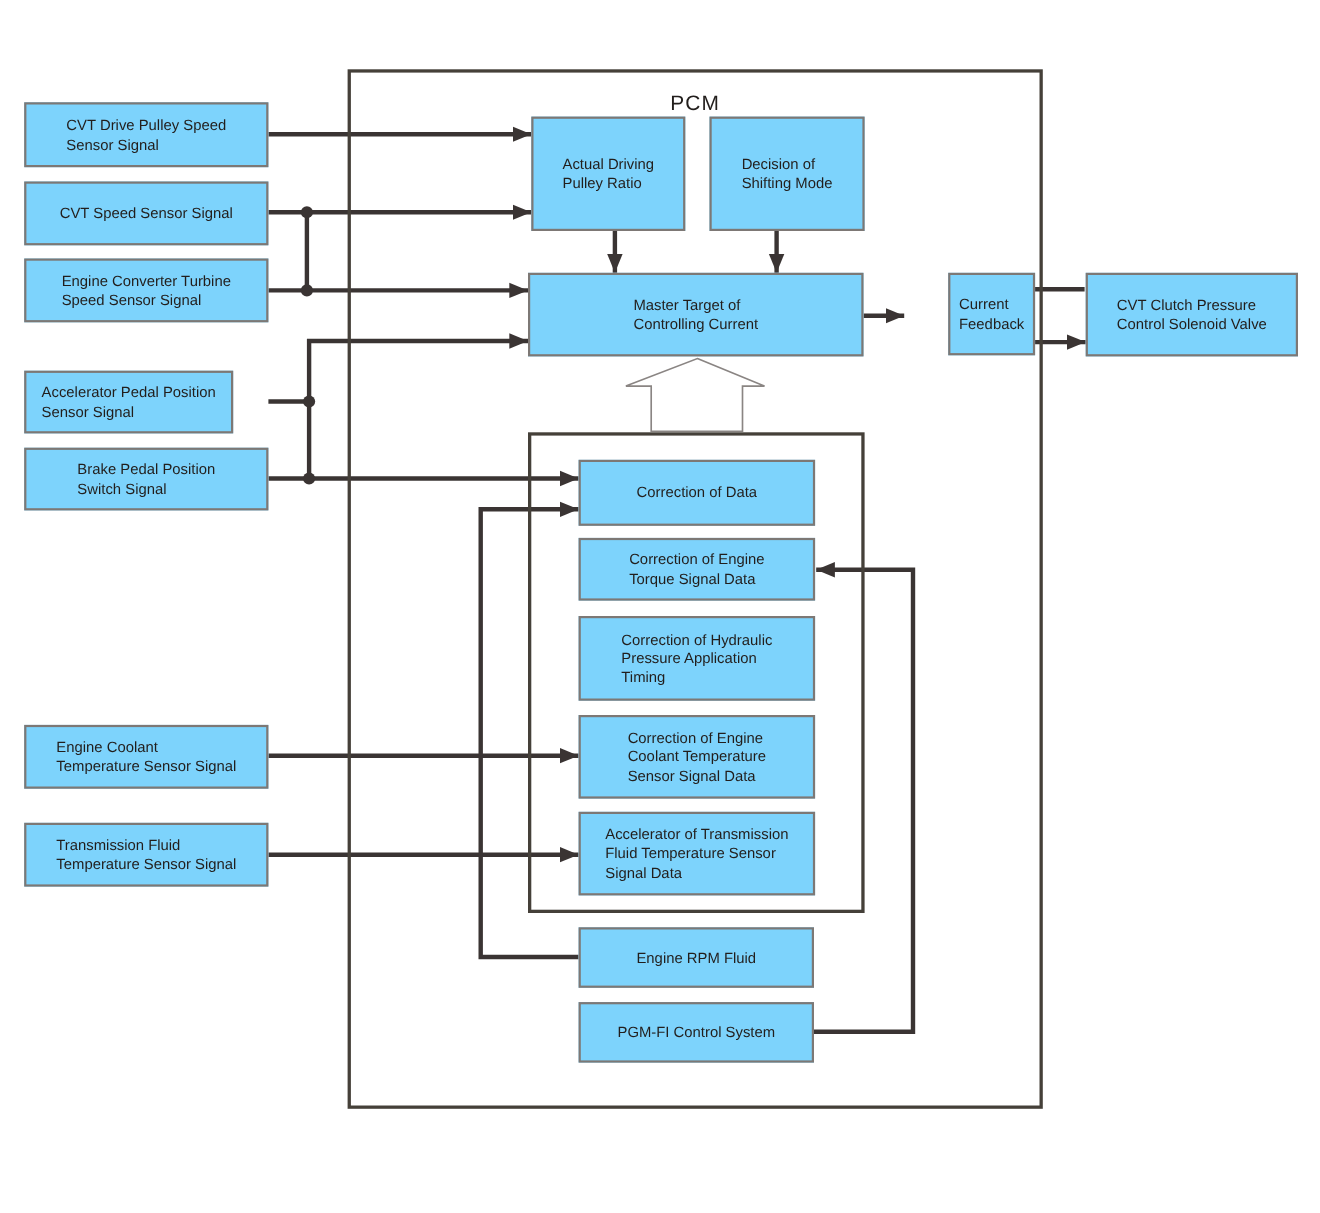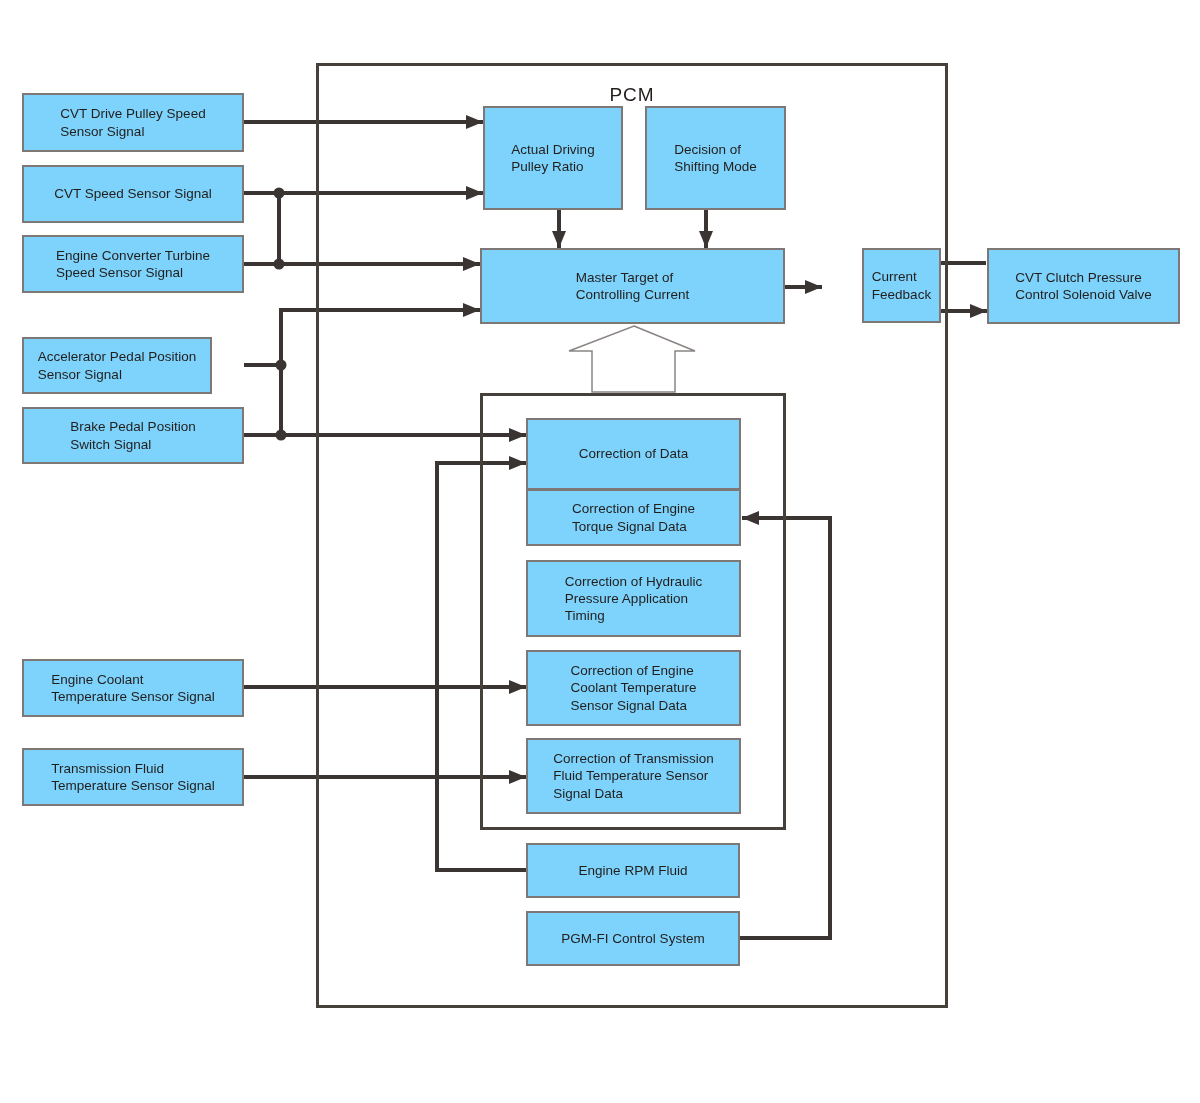--- a/index.html
+++ b/index.html
@@ -112,39 +112,39 @@
     </div>
   <div class="b" style="left:480px;top:248px;width:305px;height:76px;">
     <span>Master Target of
 Controlling Current</span>
     </div>
   <div class="b" style="left:822px;top:248px;width:79px;height:75px;margin-left:40px;">
     <span>Current
 Feedback</span>
     </div>
 
-  <div class="b" style="left:526px;top:418px;width:215px;height:72px;">
+  <div class="b" style="left:526px;top:418px;width:215px;height:60px;">
     <span>Correction of Data</span>
     </div>
   <div class="b" style="left:526px;top:489px;width:215px;height:57px;">
     <span>Correction of Engine
 Torque Signal Data</span>
     </div>
   <div class="b" style="left:526px;top:560px;width:215px;height:77px;">
     <span>Correction of Hydraulic
 Pressure Application
 Timing</span>
     </div>
   <div class="b" style="left:526px;top:650px;width:215px;height:76px;">
     <span>Correction of Engine
 Coolant Temperature
 Sensor Signal Data</span>
     </div>
   <div class="b" style="left:526px;top:738px;width:215px;height:76px;">
-    <span>Correction of Transmission
+    <span>Accelerator of Transmission
 Fluid Temperature Sensor
 Signal Data</span>
     </div>
 
   <div class="b" style="left:526px;top:843px;width:214px;height:55px;">
     <span>Engine RPM Fluid</span>
     </div>
   <div class="b" style="left:526px;top:911px;width:214px;height:55px;">
     <span>PGM-FI Control System</span>
     </div>

